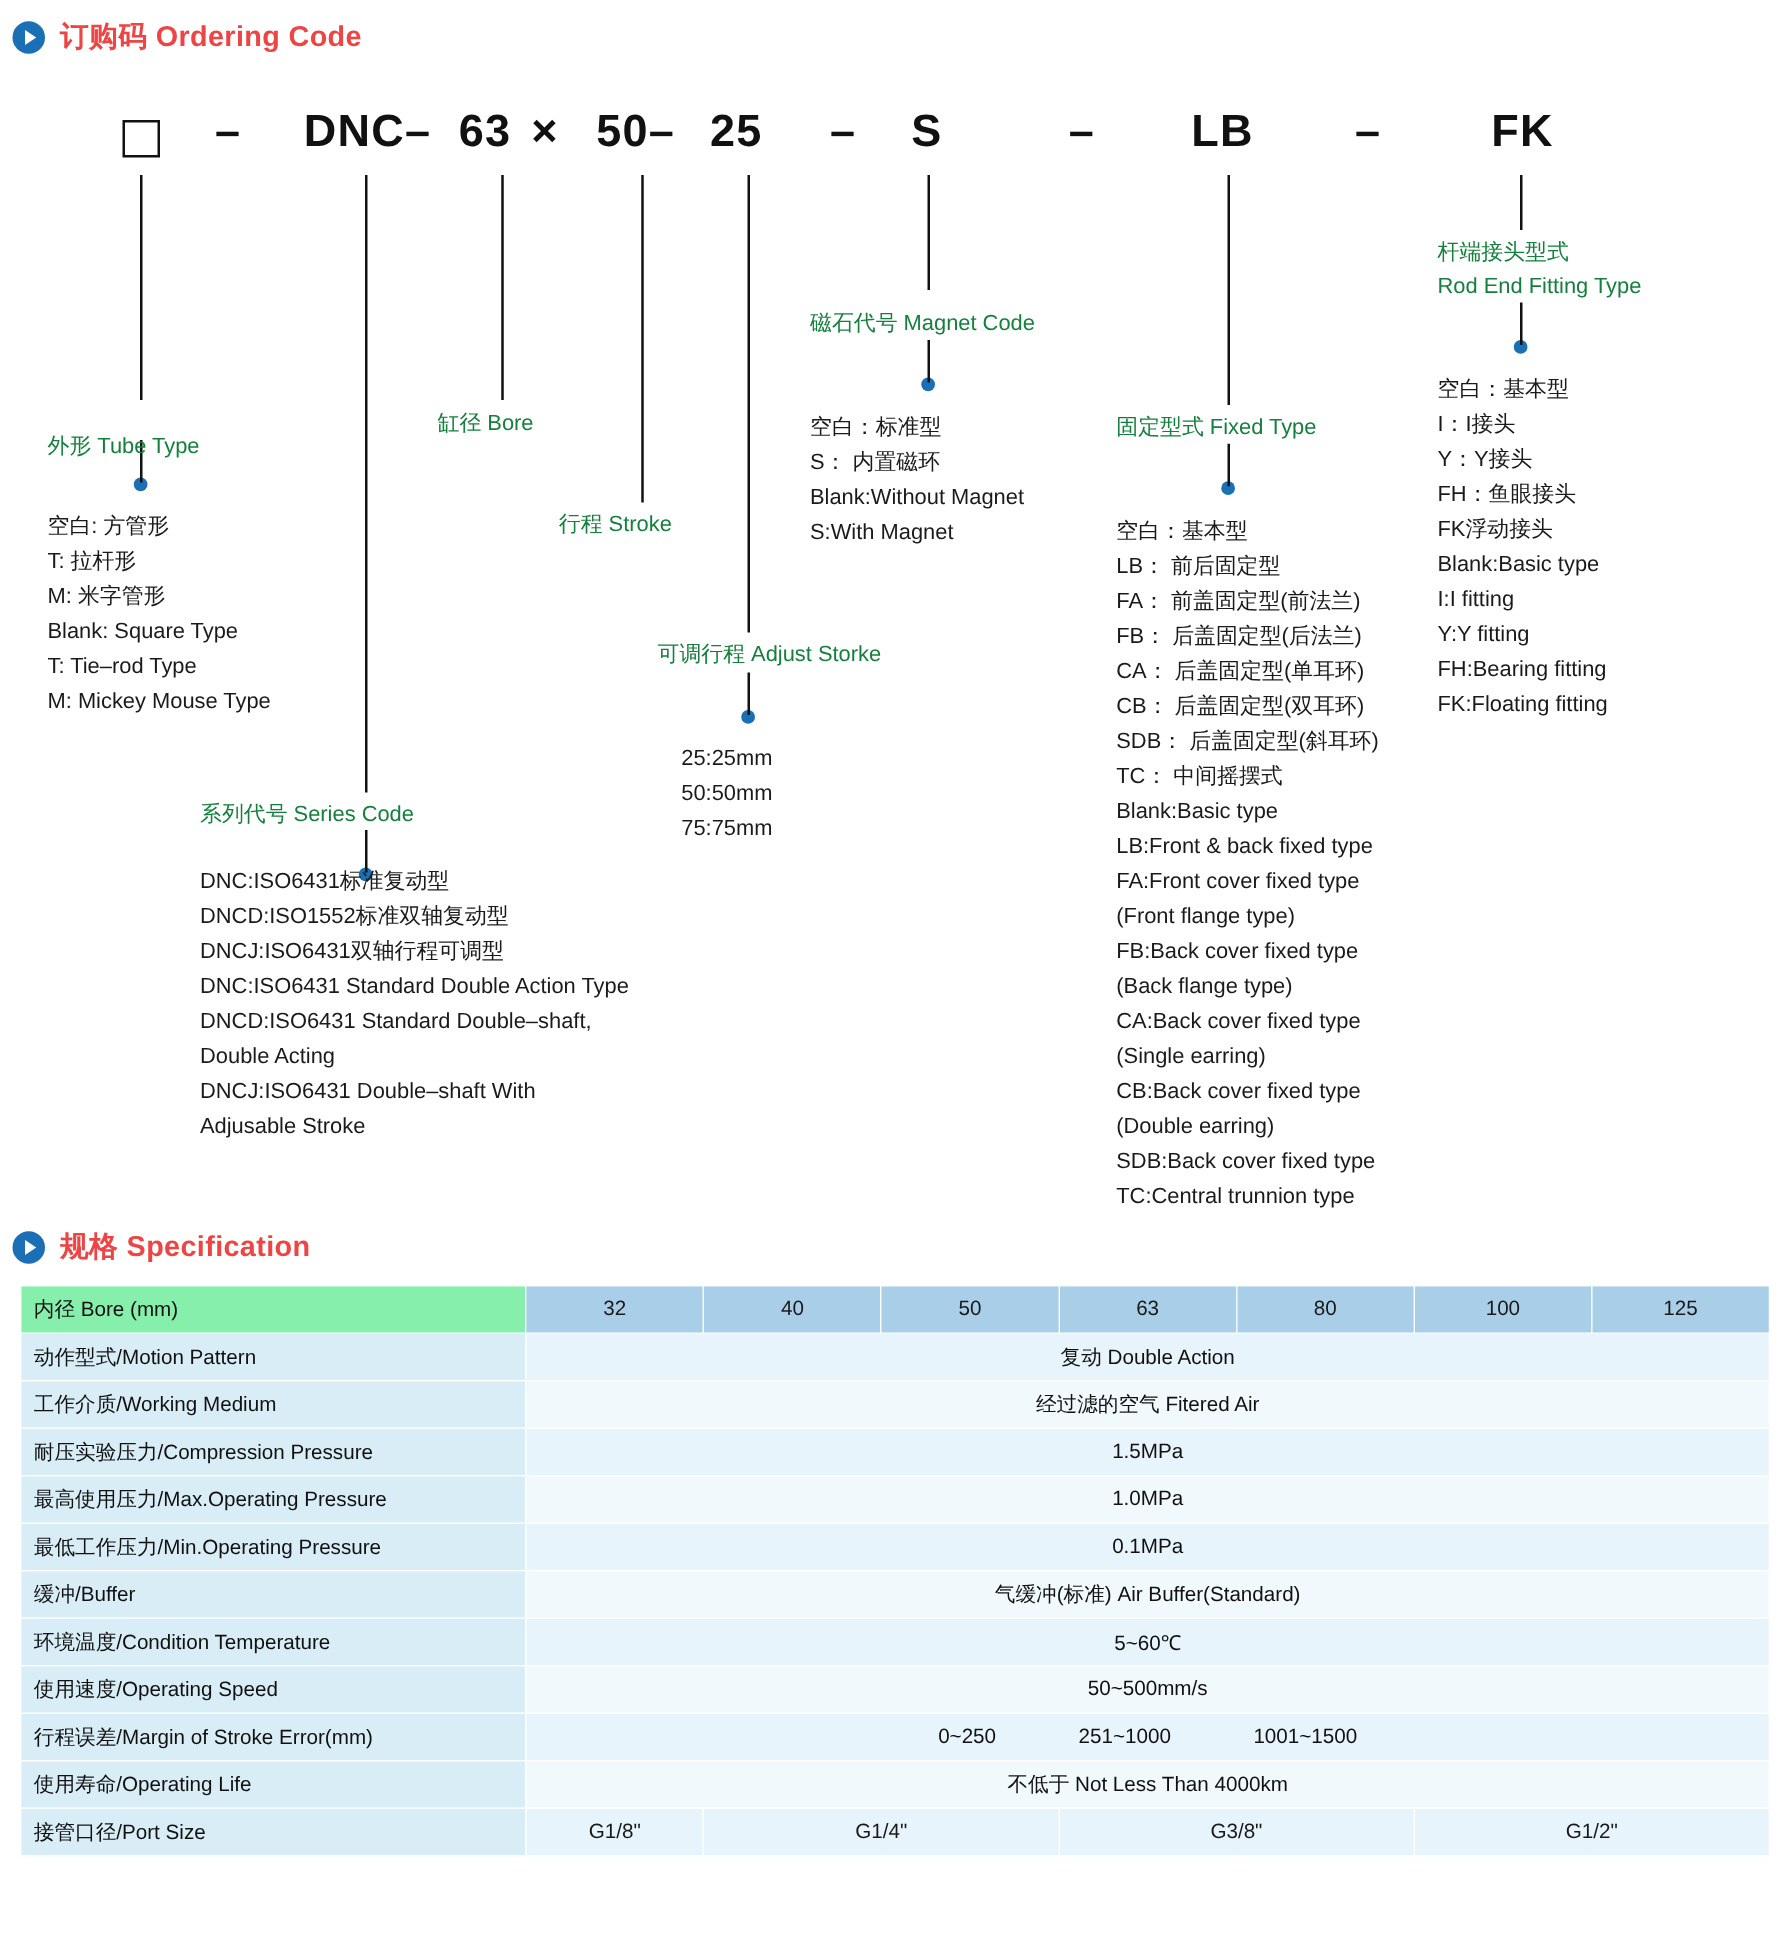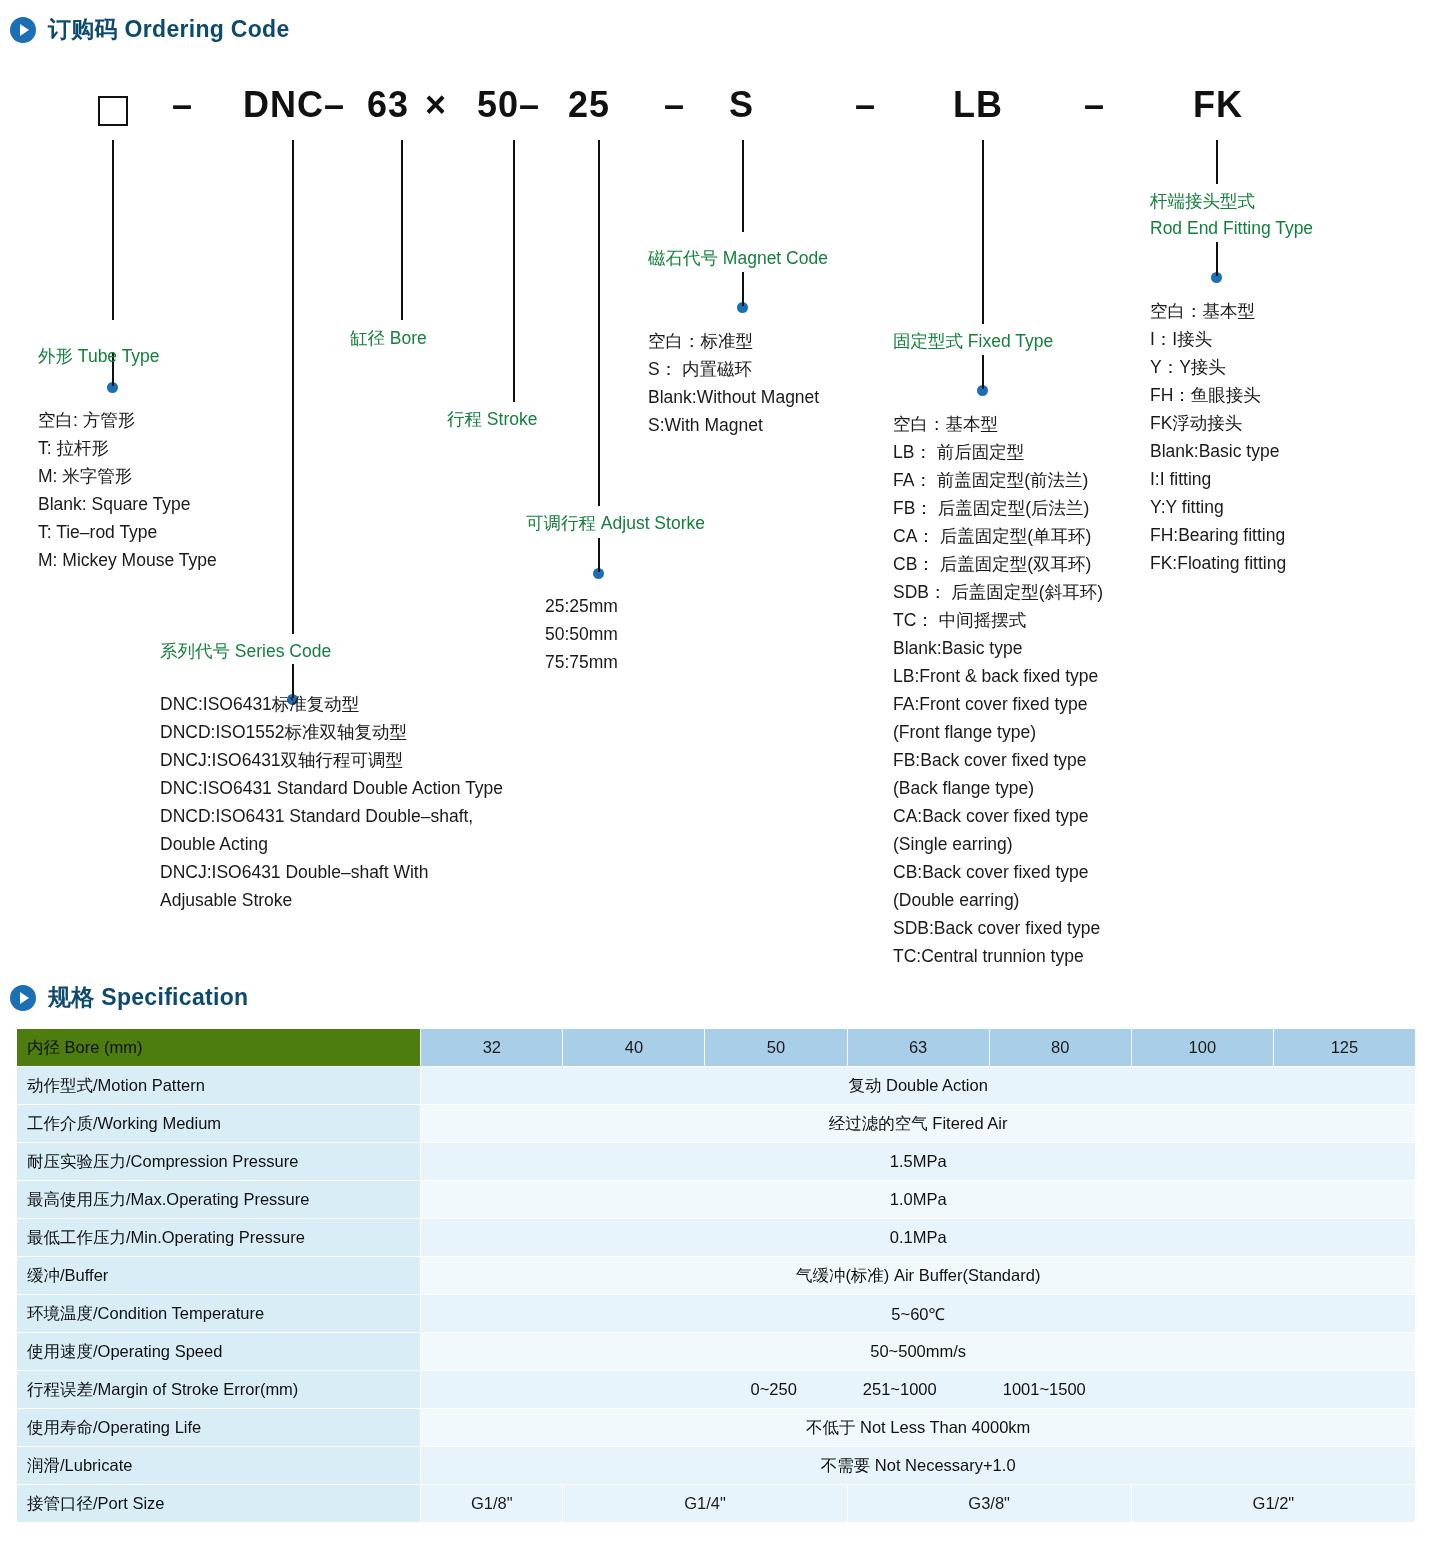--- a/index.html
+++ b/index.html
@@ -34,21 +34,21 @@
     content: "";
     position: absolute;
     left: 10px; top: 7px;
     border-left: 9px solid #ffffff;
     border-top: 6px solid transparent;
     border-bottom: 6px solid transparent;
   }
   .sec-title {
     font-size: 23px;
     font-weight: bold;
-    color: #0c4a6e;
+    color: #ef4444;
     white-space: nowrap;
     letter-spacing: 0.3px;
   }
 
   #ordering-header { position: absolute; left: 10px; top: 14px; }
   #spec-header     { position: absolute; left: 10px; top: 982px; }
 
   
   .code-line {
     position: absolute;
@@ -116,21 +116,21 @@
     height: 38px;
     vertical-align: middle;
   }
   .spec-table td.label {
     background: #d9edf7;
     width: 404px;
     text-align: left;
     padding-left: 10px;
     color: #111;
   }
-  .spec-table tr.head td.label { background: #4d7c0f; font-weight: normal; }
+  .spec-table tr.head td.label { background: #86efac; font-weight: normal; }
   .spec-table tr.head td.bore {
     background: #a9cfe8;
     text-align: center;
     width: 142px;
   }
   .spec-table td.val {
     background: #e8f4fb;
     text-align: center;
     color: #111;
   }
@@ -324,24 +324,20 @@
             <span>0~250</span>
             <span>251~1000</span>
             <span>1001~1500</span>
           </div>
         </td>
       </tr>
       <tr class="alt">
         <td class="label">使用寿命/Operating Life</td>
         <td class="val" colspan="7">不低于 Not Less Than 4000km</td>
       </tr>
-      <tr>
-        <td class="label">润滑/Lubricate</td>
-        <td class="val" colspan="7">不需要 Not Necessary+1.0</td>
-      </tr>
       <tr class="alt">
         <td class="label">接管口径/Port Size</td>
         <td class="val-sub" colspan="1">G1/8"</td>
         <td class="val-sub" colspan="2">G1/4"</td>
         <td class="val-sub" colspan="2">G3/8"</td>
         <td class="val-sub" colspan="2">G1/2"</td>
       </tr>
     </tbody>
   </table>
 

